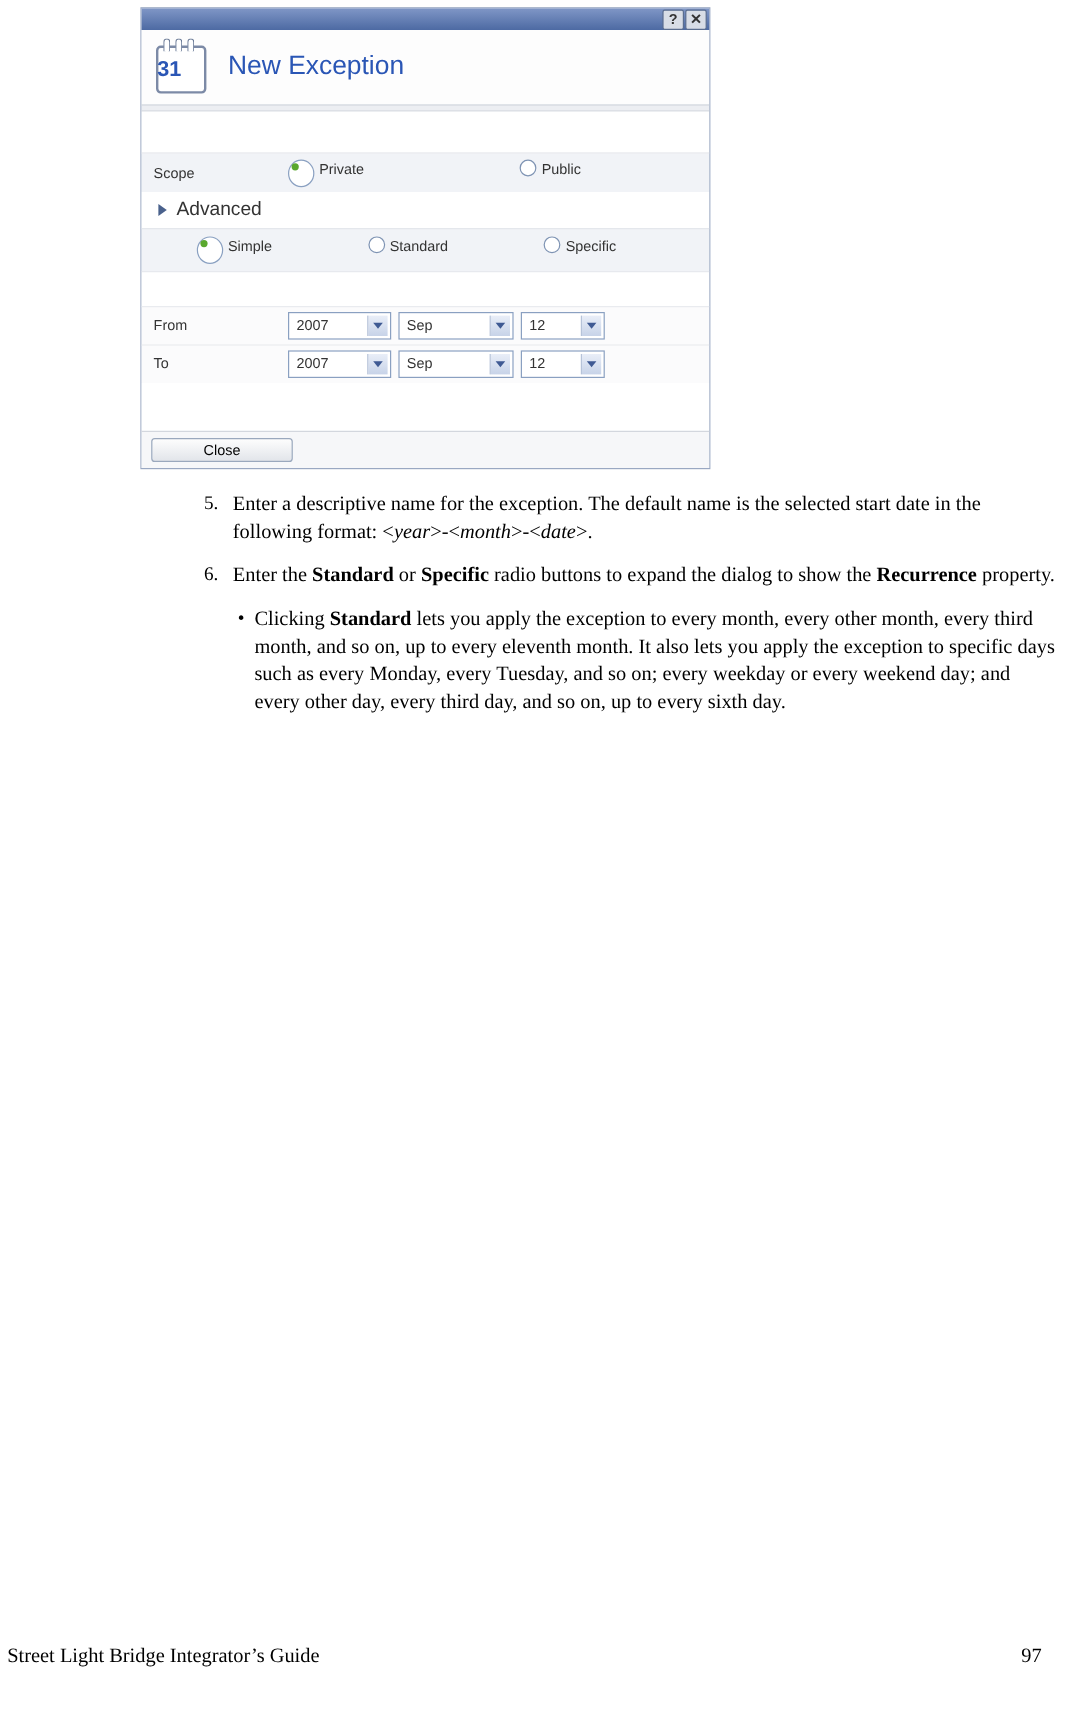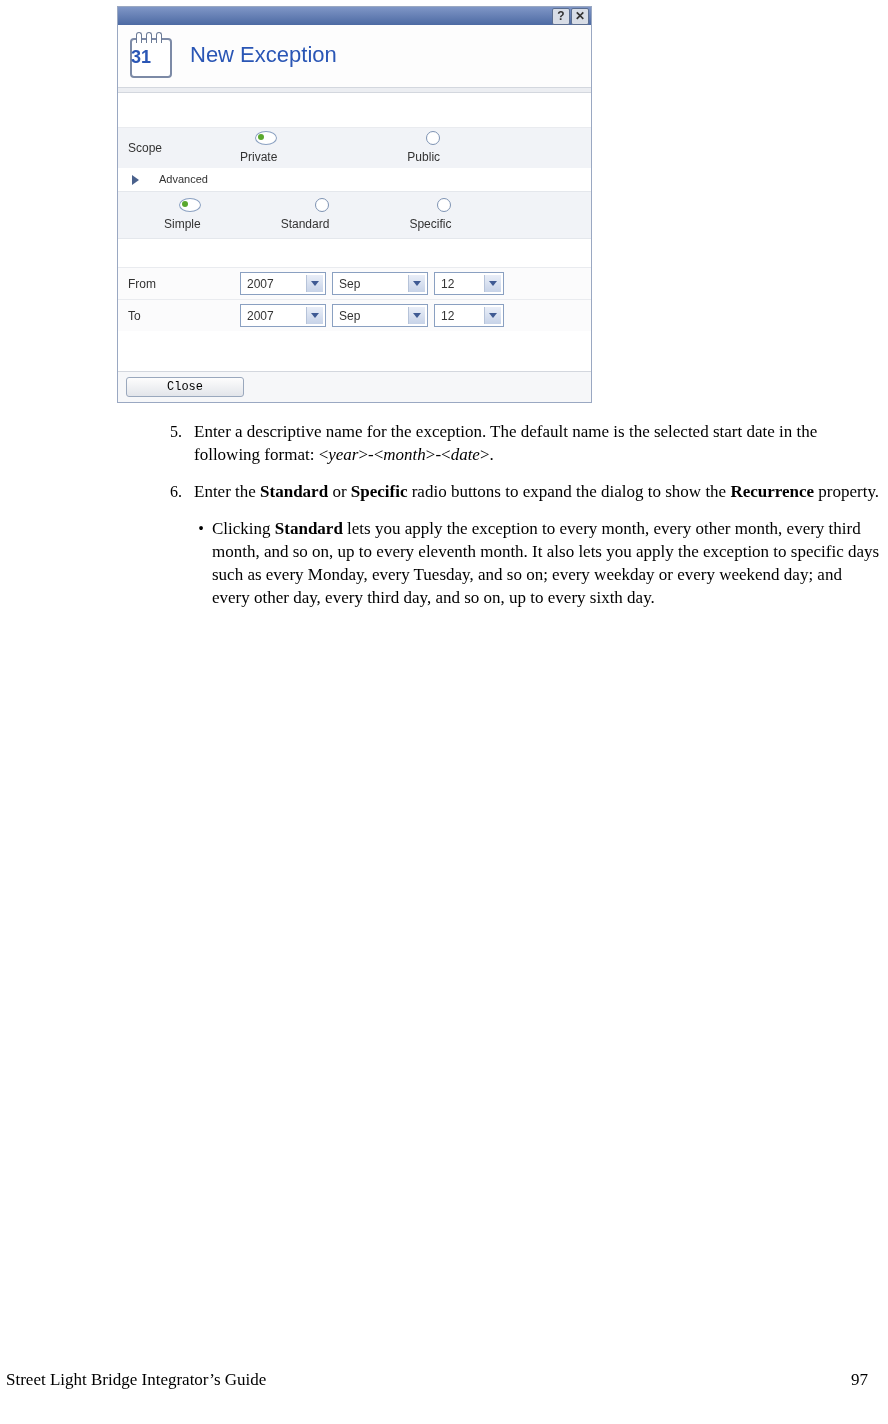--- a/index.html
+++ b/index.html
@@ -88,27 +88,27 @@
     border-top:1px solid #e9ebef;
     background:#fbfbfc;
   }
   .row.alt { background:#f1f3f7; }
   .row-label { flex: 0 0 112px; font-size:12px; color:#333; }
   .txt-input {
     width: 190px; height:18px; border:1px solid #7e93b3;
     font-size:12px; padding:1px 4px; background:#fff; font-family:Verdana,Arial,sans-serif;
   }
   .radio-group { display:flex; gap:130px; flex:1; }
-  .radio-item { display:flex; align-items:flex-end; gap:4px; font-size:12px;flex-direction:column; }
+  .radio-item { display:flex; align-items:flex-start; gap:4px; font-size:12px; }
   .radio {
     width:12px; height:12px; border:1px solid #7e93b3; border-radius:50%;
     background:#fff; position:relative; flex:0 0 12px;
   }
   .radio.sel::after { content:""; position:absolute; left:2px; top:2px; width:6px; height:6px; background:#5aa82e; border-radius:50%; }
-  .adv-row { display:flex; align-items:center; padding:4px 10px 4px 14px; font-size:11px; background:#fff; gap:20px;}
+  .adv-row { display:flex; align-items:center; padding:4px 10px 4px 14px; font-size:16px; background:#fff; gap:8px;}
   .tri { display:inline-block; width:0;height:0;border-top:5px solid transparent;border-bottom:5px solid transparent;border-left:7px solid #4a618c;}
   .mode-row {
     display:flex; padding:6px 10px 6px 46px; gap:80px; background:#f1f3f7;
     border-top:1px solid #e4e7ec; border-bottom:1px solid #e4e7ec;
   }
   .spacer-28 { height:28px; background:#fff;}
   .date-row { display:flex; align-items:center; padding:4px 10px; background:#fbfbfc; border-top:1px solid #e9ebef;}
   .date-row .row-label { flex:0 0 112px;}
   .selects { display:flex; gap:6px;}
   .sel {
@@ -120,21 +120,21 @@
   .sel .chev {
     width:16px; height:17px; background:linear-gradient(#e9eef8,#c7d3e8);
     border-left:1px solid #b6c3d9; display:flex; align-items:center; justify-content:center;
   }
   .sel .chev::after { content:""; border-left:4px solid transparent; border-right:4px solid transparent; border-top:5px solid #3f5a93;}
   .spacer-34 { height:40px; background:#fff;}
   .dialog-footer {
     border-top:1px solid #d3d7de; padding:5px 8px; background:#f6f7f9;
   }
   .close-btn {
-    width:118px; height:20px; font-size:12px; font-family:Liberation Mono, monospace;
+    width:118px; height:20px; font-size:12px; font-family:Liberation Sans, sans-serif;
     background:linear-gradient(#fdfdfd,#e2e5ea); border:1px solid #9aa8bd; border-radius:3px;
   }
   
   .doc-text { margin: 18px 6px 0 150px; }
   .ol-item { display:flex; margin-bottom:14px; }
   .ol-num { width:32px; text-align:right; padding-right:12px; font-size:16px;}
   .ol-body { flex:1; }
   .bul-item { display:flex; margin: 4px 0 0 40px;}
   .bul-mark { width:22px; text-align:center; font-size:16px;}
   .bul-body { flex:1;}

